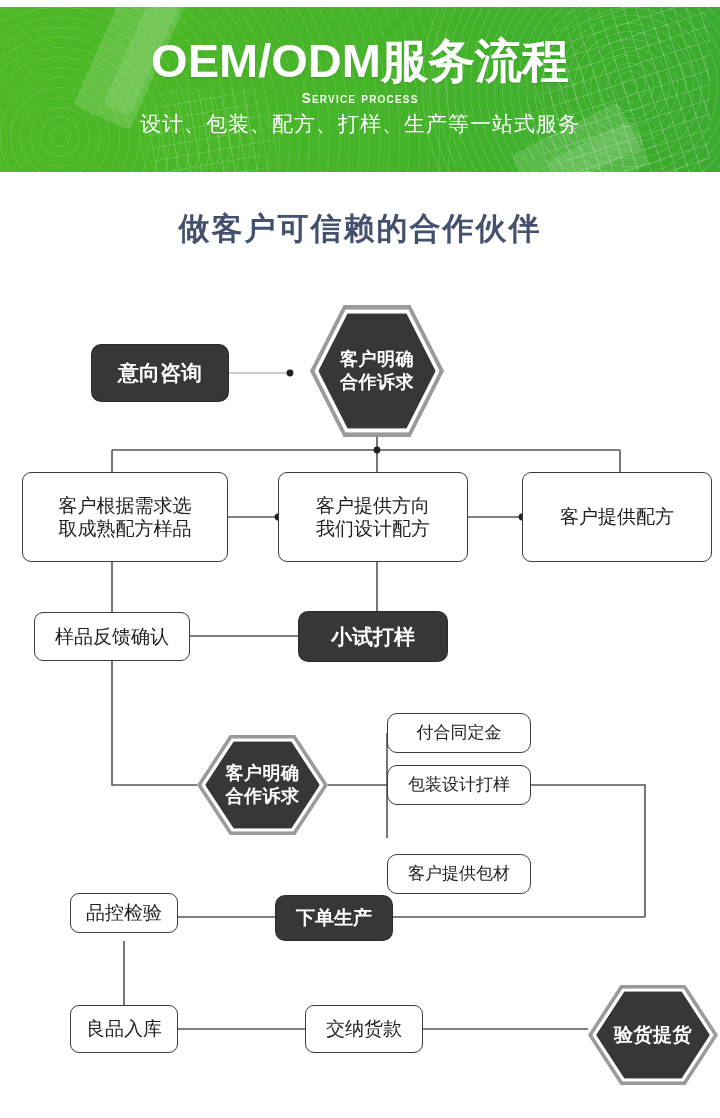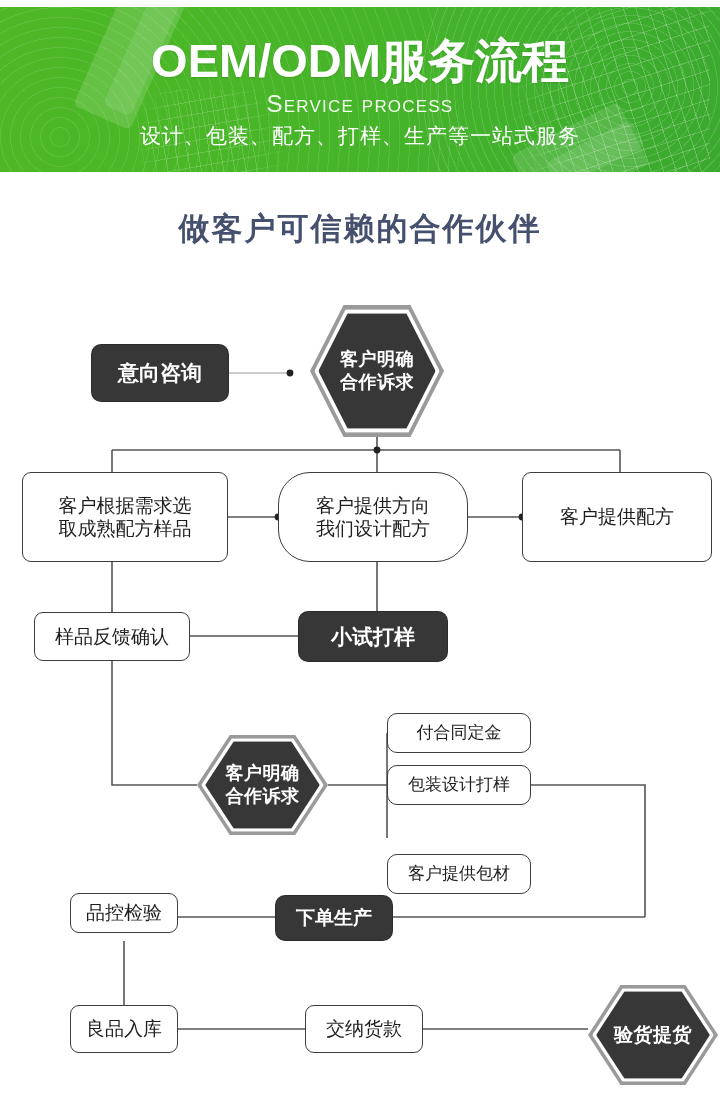--- a/index.html
+++ b/index.html
@@ -62,21 +62,21 @@
 
   .banner-inner{position:absolute;left:0;top:0;width:720px;height:165px;text-align:center;}
   .banner-title{
     margin:0;padding-top:28px;
     font-size:47px;line-height:1.12;font-weight:bold;color:#ffffff;
     letter-spacing:0px;
     text-shadow:0 1px 2px rgba(0,60,0,0.18);
   }
   .banner-sub-en{
     margin:2px 0 0 0;
-    font-size:24px;letter-spacing:1.2px;color:#f3fbee;font-weight:normal;
+    font-size:14px;letter-spacing:1.2px;color:#f3fbee;font-weight:bold;
     font-variant:small-caps;
   }
   .banner-sub-cn{
     margin:4px 0 0 0;
     font-size:21px;color:#ffffff;letter-spacing:1px;
   }
 
   
   .section-heading{
     position:absolute;left:0;top:208px;width:720px;text-align:center;
@@ -205,21 +205,21 @@
         <span>客户明确</span>
         <span>合作诉求</span>
       </div>
     </div>
 
     <div class="node box-light" style="left:22px;top:472px;width:206px;height:90px;flex-direction:column;">
       <span>客户根据需求选</span>
       <span>取成熟配方样品</span>
     </div>
 
-    <div class="node box-light" style="left:278px;top:472px;width:190px;height:90px;flex-direction:column;border-radius:32px;">
+    <div class="node box-light" style="left:278px;top:472px;width:190px;height:90px;flex-direction:column;">
       <span>客户提供方向</span>
       <span>我们设计配方</span>
     </div>
 
     <div class="node box-light" style="left:522px;top:472px;width:190px;height:90px;">
       <span>客户提供配方</span>
     </div>
 
     <div class="node box-light" style="left:34px;top:612px;width:156px;height:49px;">
       <span>样品反馈确认</span>

